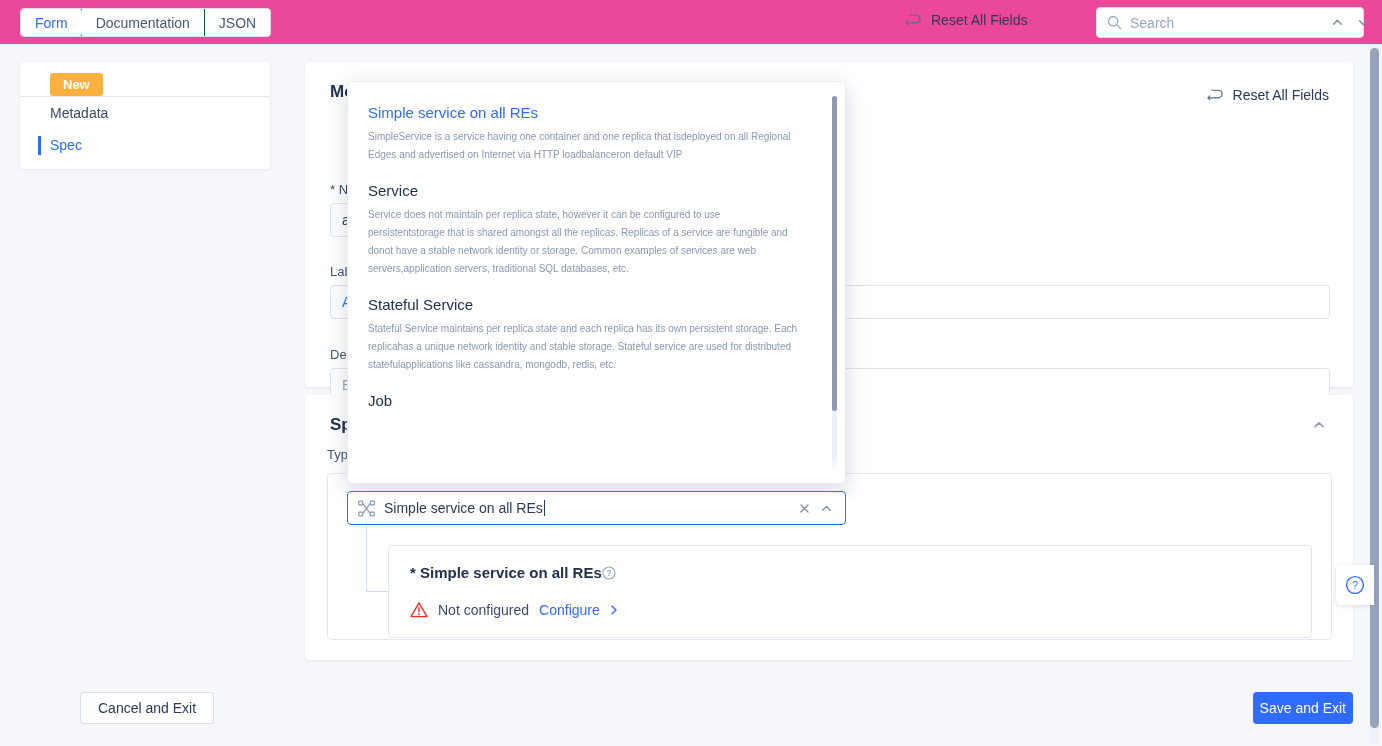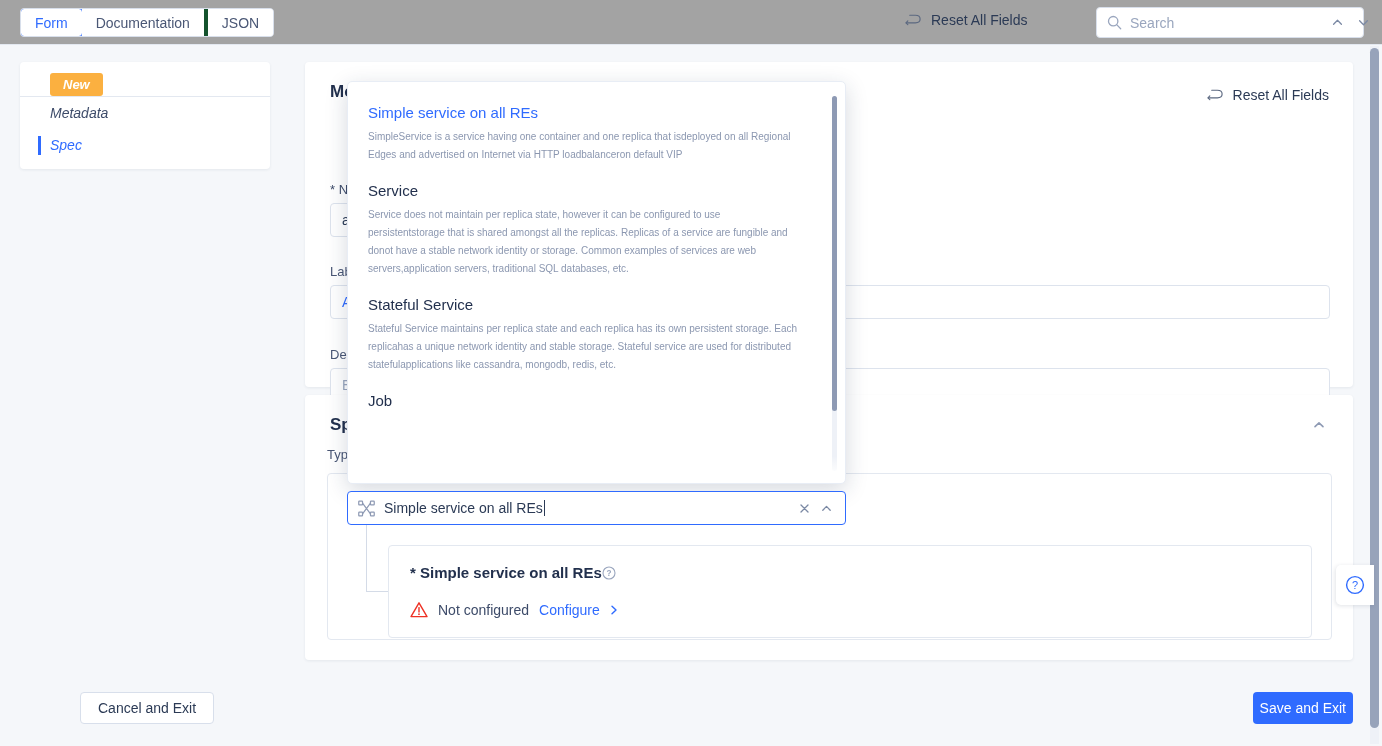--- a/index.html
+++ b/index.html
@@ -15,39 +15,39 @@
     position: relative;
     width: 1382px; height: 746px;
     background: #f5f7fa;
     overflow: hidden;
   }
 
   
   .topbar {
     position: absolute; top: 0; left: 0;
     width: 1382px; height: 45px;
-    background: #a3a3a3;
+    background: #ec4899;
     border-bottom: 1px solid #e3e8f0;
   }
   .tabs {
     position: absolute; left: 20px; top: 8px;
     display: flex;
     border: 1px solid #d8dfeb;
     border-radius: 4px;
     overflow: hidden;
     height: 29px;
     background: #fff;
   }
   .tab {
     display: flex; align-items: center; justify-content: center;
     padding: 0 14px;
     font-size: 14px;
     color: #4a5775;
     background: #fff;
-    border-right: 4px solid #14532d;
+    border-right: 1px solid #14532d;
     cursor: pointer;
     height: 100%;
   }
   .tab:last-child { border-right: none; }
   .tab.active {
     color: #2f6bff;
     border: 1.5px solid #2f6bff;
     border-radius: 4px;
     margin: -1px;
     height: 29px;
@@ -85,21 +85,20 @@
   .sbtn { width:24px; height:24px; display:flex; align-items:center; justify-content:center; cursor:pointer; }
 
   
   .sidebar {
     position: absolute; left: 20px; top: 62px;
     width: 250px;
     background: #fff;
     border-radius: 4px;
     box-shadow: 0 1px 3px rgba(30,45,80,.08);
     padding-bottom: 8px;
-    font-style: italic;
   }
   .badge-new {
     display: inline-block;
     background: #fbb040;
     color: #fff;
     font-size: 13px; font-weight: bold;
     padding: 4px 13px;
     border-radius: 3px;
     margin: 11px 0 0 0;
   }

